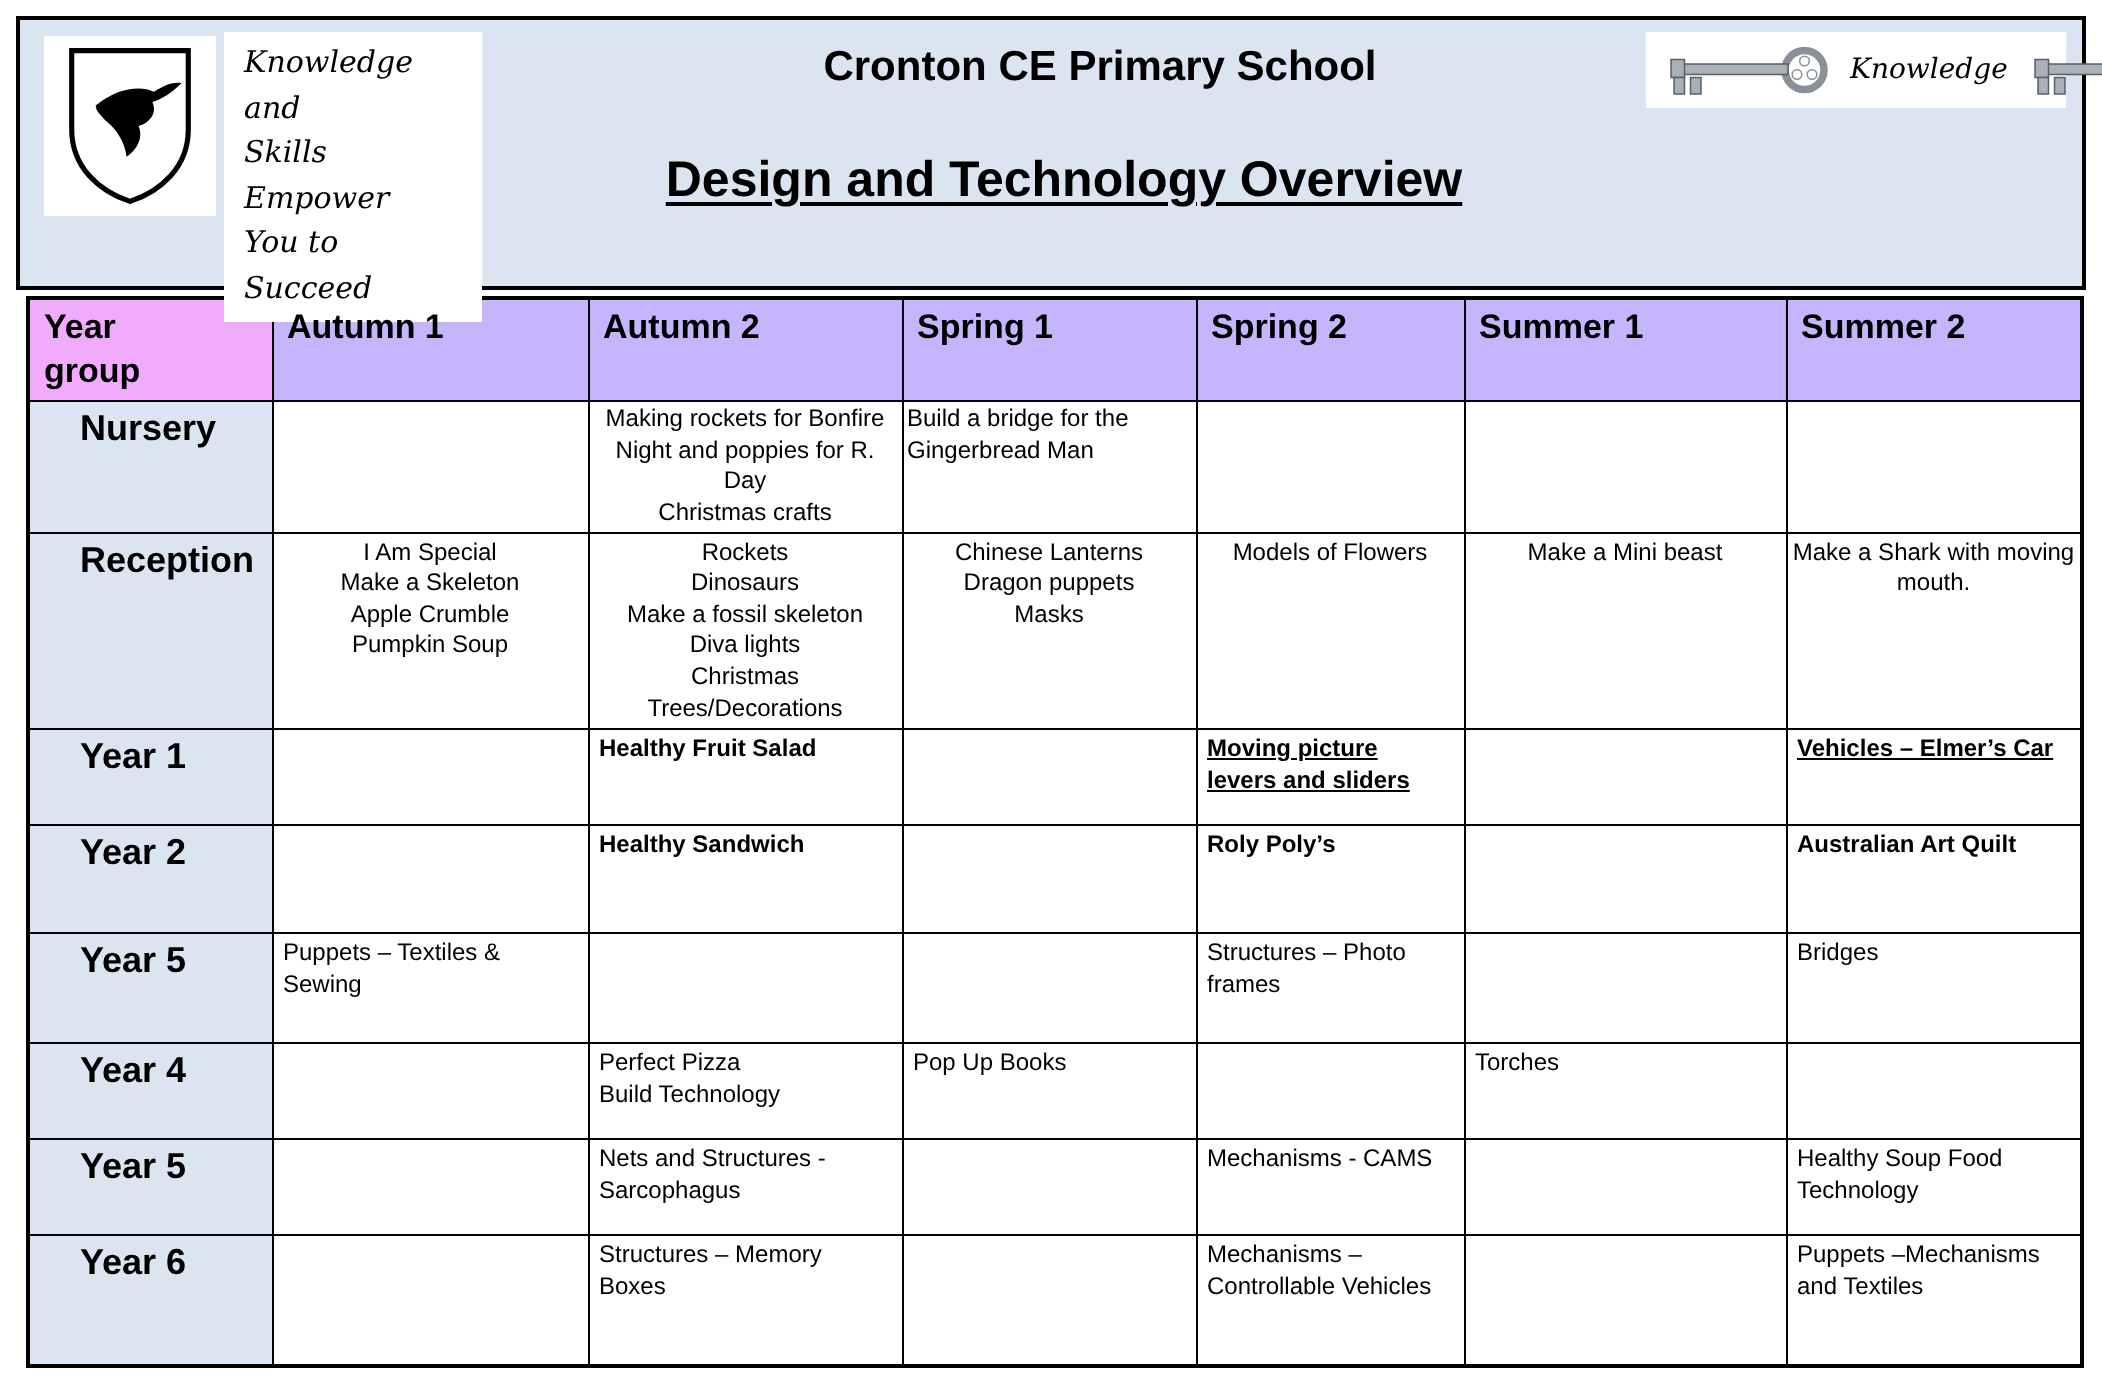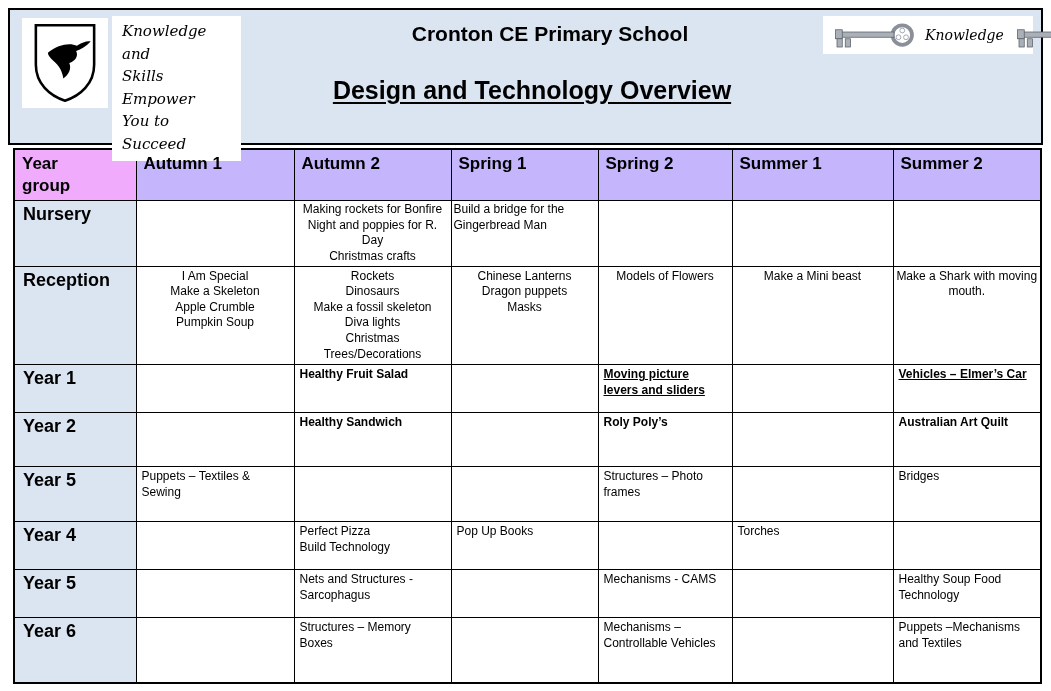--- a/index.html
+++ b/index.html
@@ -26,21 +26,21 @@
   .key-label { font-family:"DejaVu Serif", serif; font-style:italic; font-size:14px; }
 
   
   table { border-collapse:collapse; table-layout:fixed; width:1027px;
           margin:3px 0 0 5px; border:2px solid #000; }
   th, td { border:1px solid #000; vertical-align:top; white-space:pre-line; overflow:hidden; }
   th { background:#c4b5fd; font-size:17px; font-weight:bold; text-align:left;
        padding:3px 7px; line-height:1.3; }
   th.yg { background:#f0abfc; }
   td.rowlabel { background:#dbe5f1; font-size:18px; font-weight:bold;
-                padding:3px 8px; line-height:1.2; }
+                padding:3px 25px; line-height:1.2; }
   td.c { font-size:12px; line-height:1.3; padding:2px 5px; text-align:left; }
   tr.center-row td.c { text-align:center; padding:2px 2px; }
   tr.bold-row td.c { font-weight:bold; }
   td.dash-l { border-left:1px dashed #a6a6a6;text-decoration:underline; }
 </style>
 </head>
 <body>
 
 <div class="banner">
 

